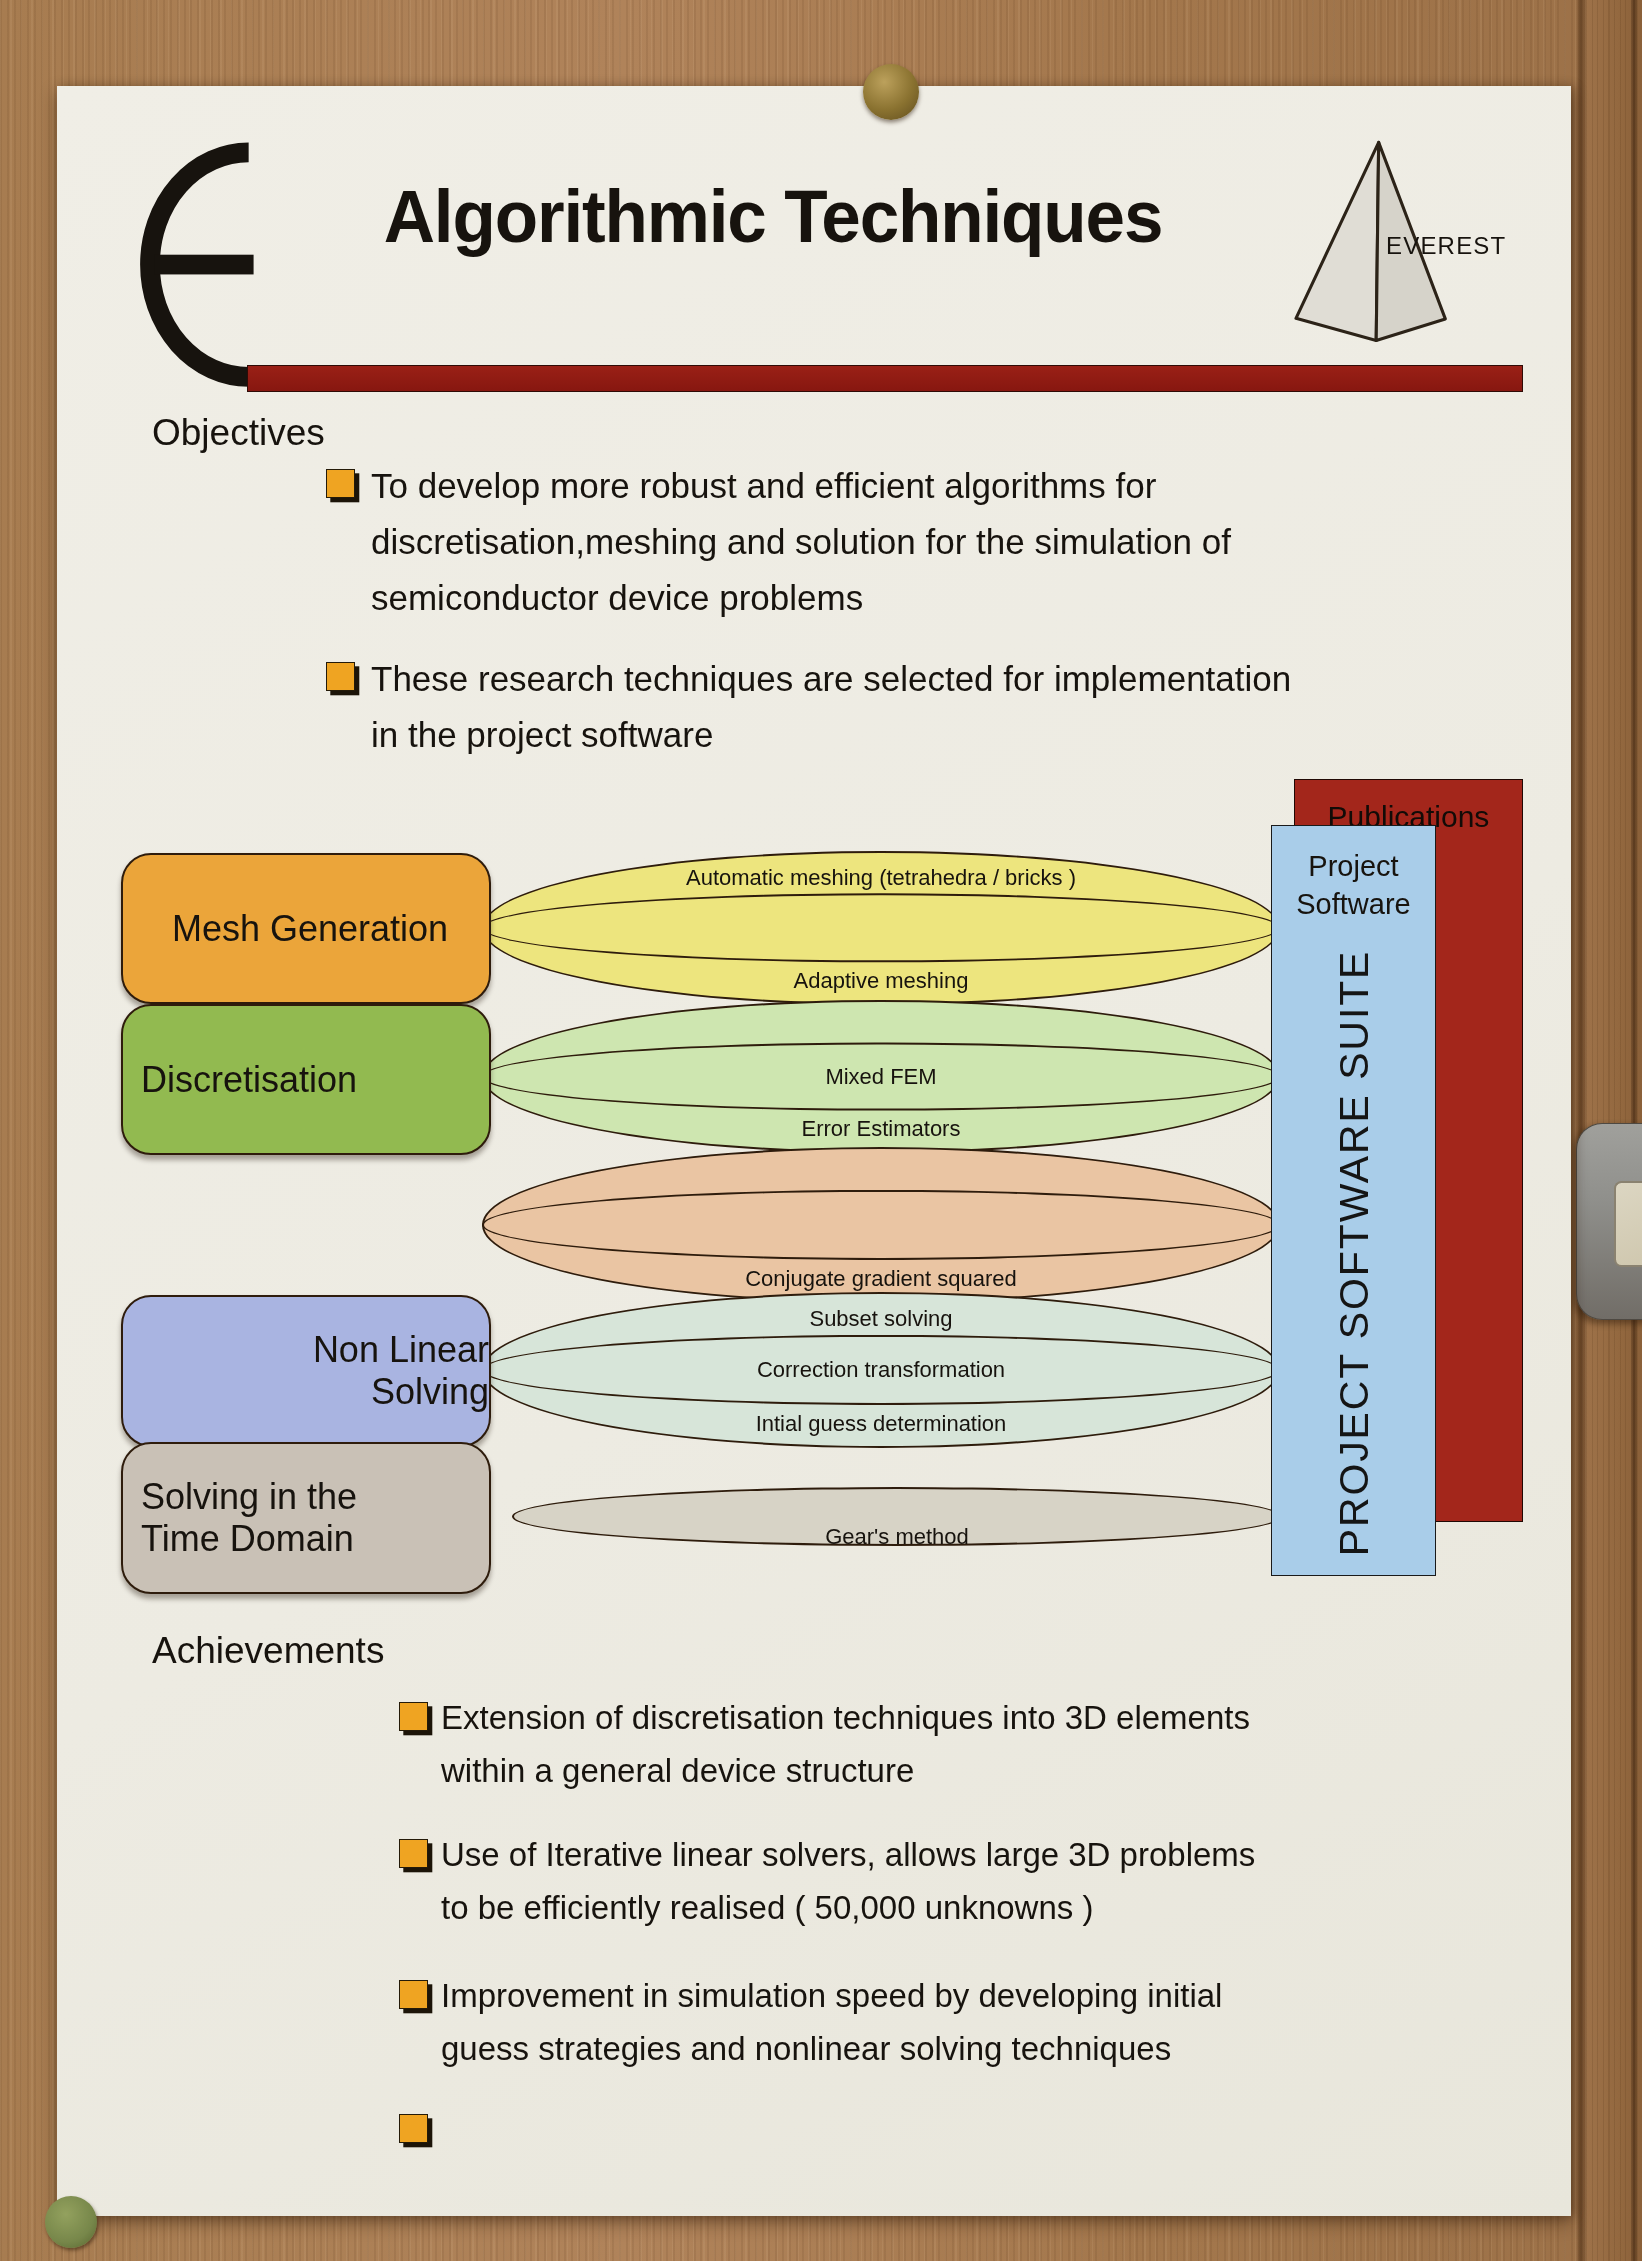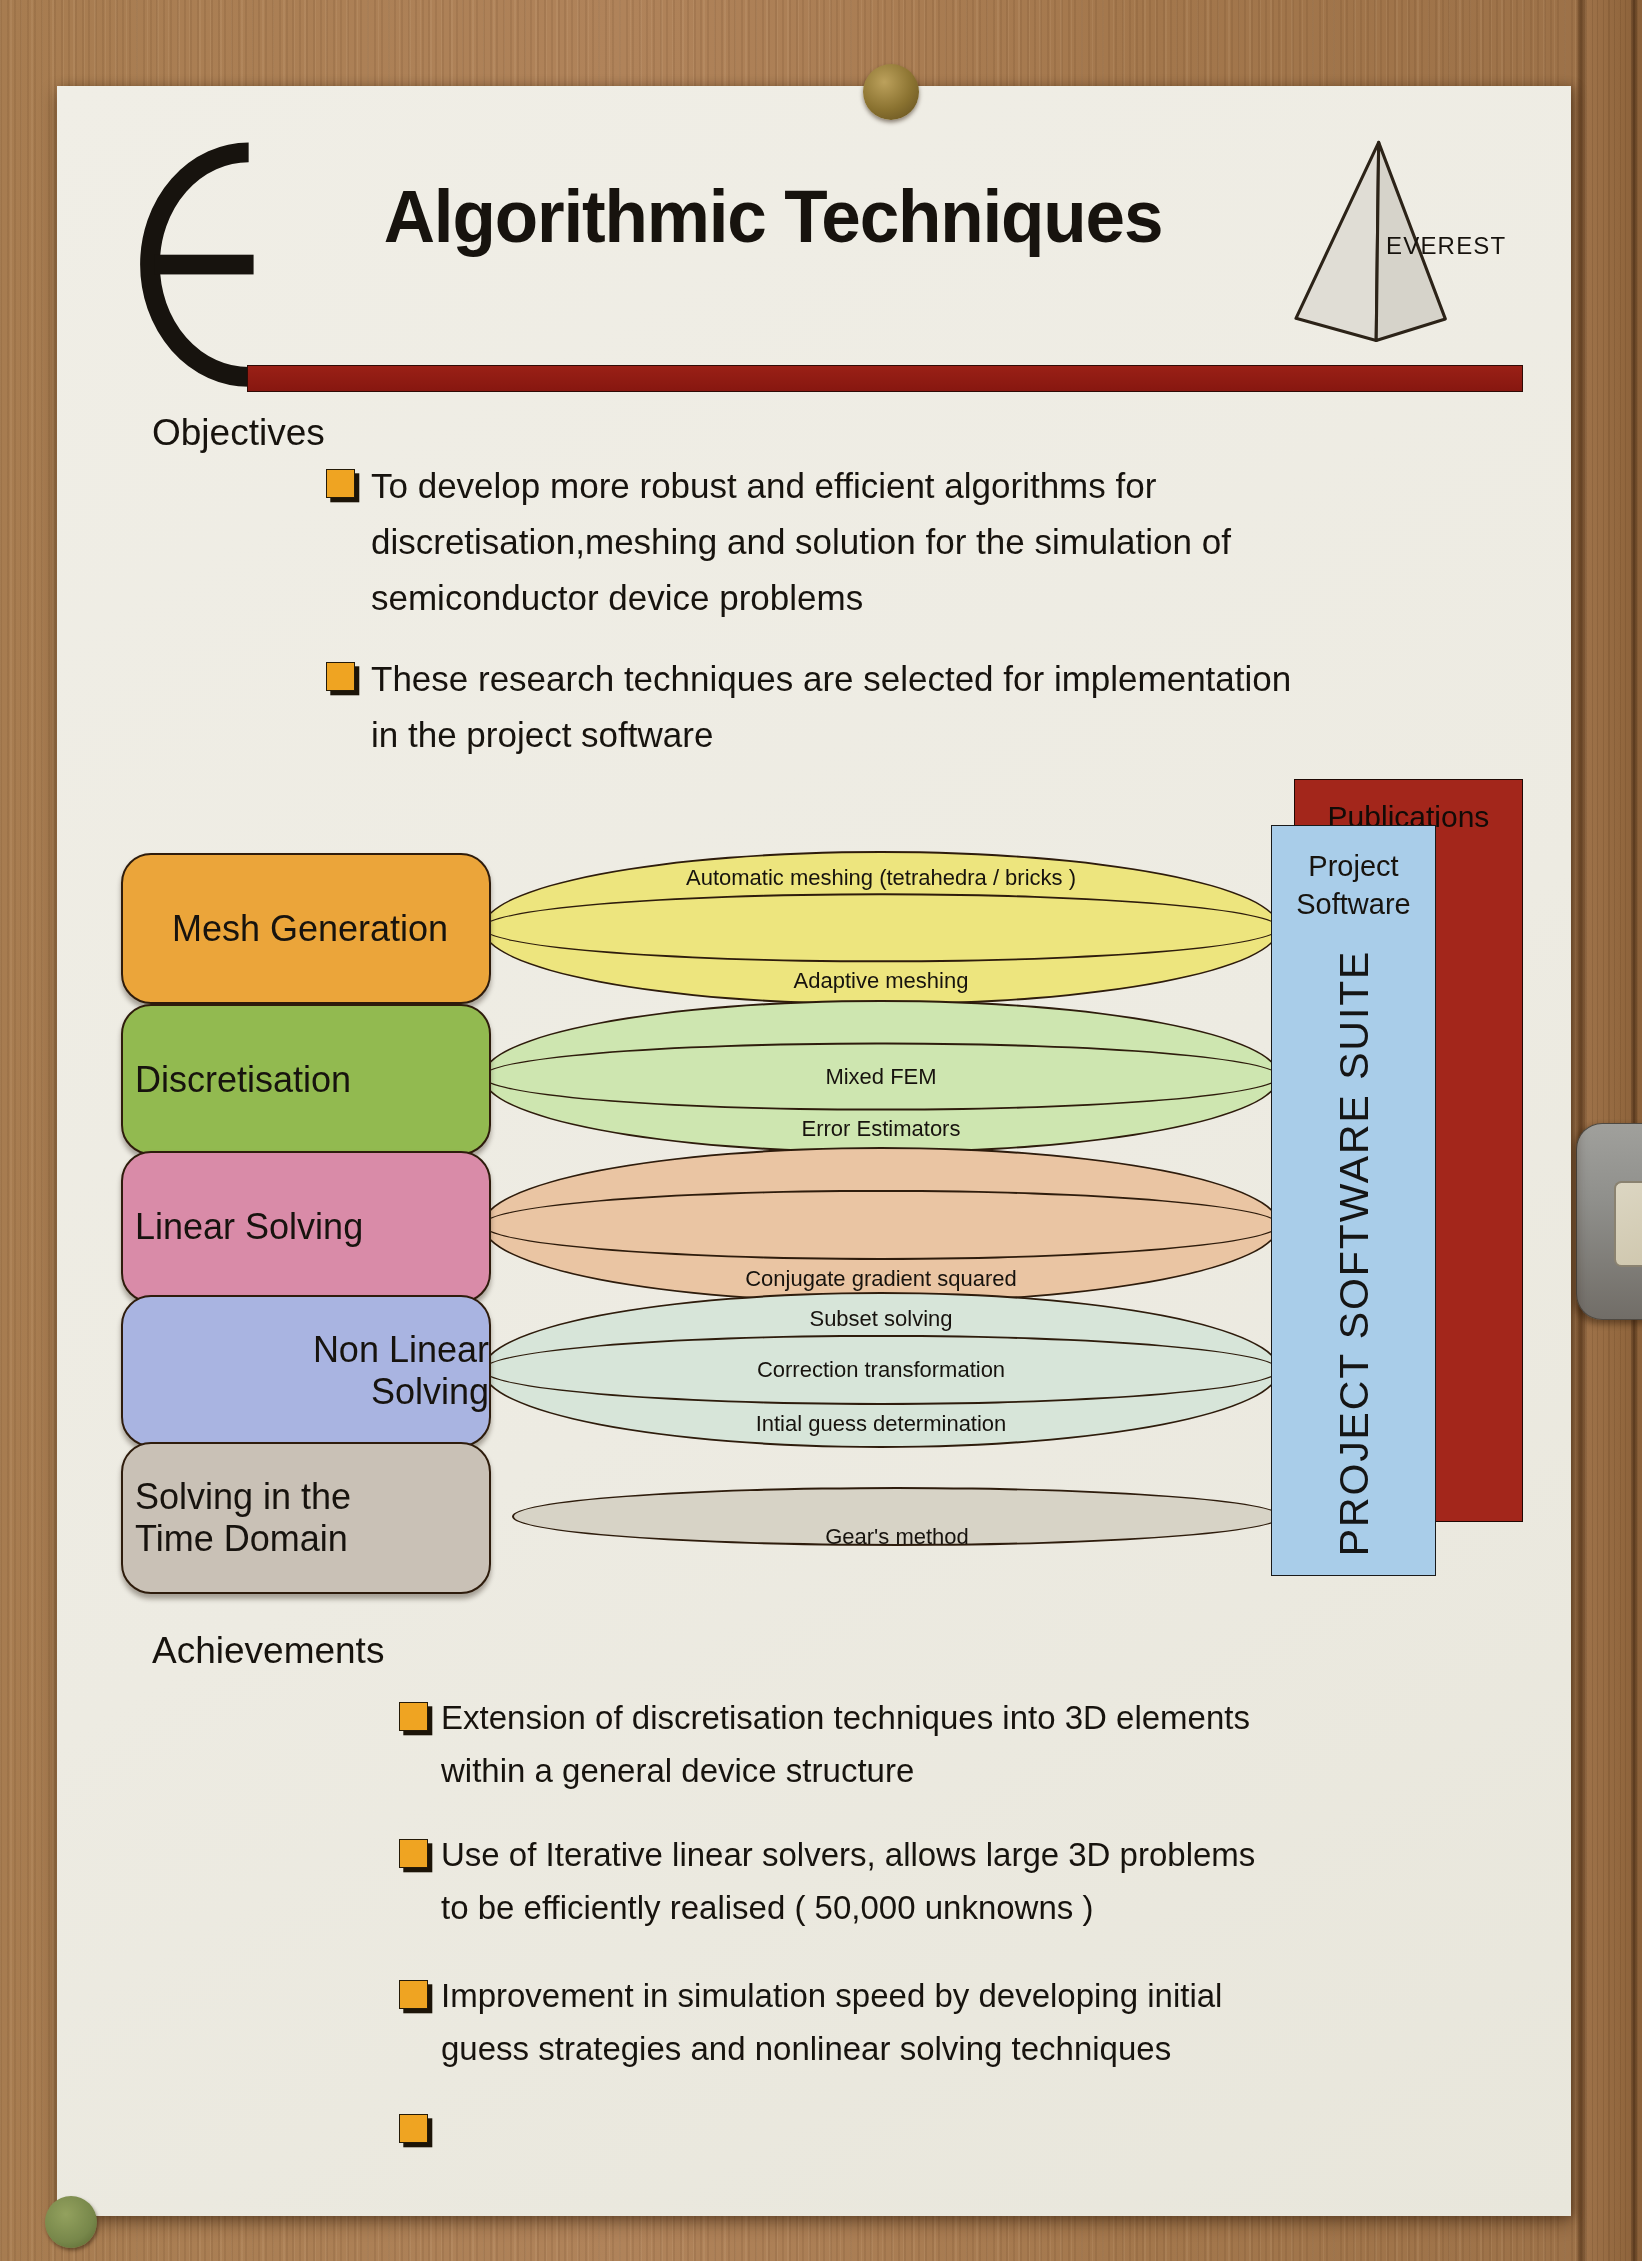--- a/index.html
+++ b/index.html
@@ -93,21 +93,21 @@
   .bullet-text{position:absolute;font-size:35px;line-height:56px;color:#17130E;}
   .ach-text{font-size:33px;line-height:53px;}
 
   
   .cat-box{
     position:absolute;left:64px;width:366px;border-radius:30px;
     border:2.5px solid #2E1C0C;display:flex;align-items:center;
     box-shadow:0 4.3px 5.6px rgba(30,18,6,0.35);
     z-index:4;
   }
-  .cat-label{width:100%;font-size:36px;color:#17130E;padding-left:12px;}
+  .cat-label{width:100%;font-size:36px;color:#17130E;padding-left:18px;}
   .cat-center .cat-label{text-align:center;padding-left:8px;}
   .cat1{top:767px;height:147px;background:#EBA53A;}
   .cat2{top:918px;height:147px;background:#92BA50;}
   .cat3{top:1065px;height:148px;background:#D98BA8;}
   .cat4{top:1209px;height:148px;background:#A9B4E1;text-align:right;}
   .cat5{top:1356px;height:148px;background:#C9C1B6;}
 
   
   .erow{position:absolute;left:425px;width:798px;z-index:2;}
   .erow .outer{
@@ -234,23 +234,20 @@
     <div class="outer"></div>
     <div class="elabel elabel-single">Gear's  method</div>
   </div>
 
   <div class="cat-box cat1 cat-center">
     <div class="cat-label preline">Mesh Generation</div>
   </div>
   <div class="cat-box cat2">
     <div class="cat-label preline">Discretisation</div>
   </div>
-  <div class="cat-box cat3">
-    <div class="cat-label preline">Linear Solving</div>
-  </div>
   <div class="cat-box cat4">
     <div class="cat-label preline">Non Linear
  Solving</div>
   </div>
   <div class="cat-box cat5">
     <div class="cat-label preline">Solving in the
 Time Domain</div>
   </div>
 
   <div class="section-heading" style="left:95px;top:1544px;">Achievements</div>

